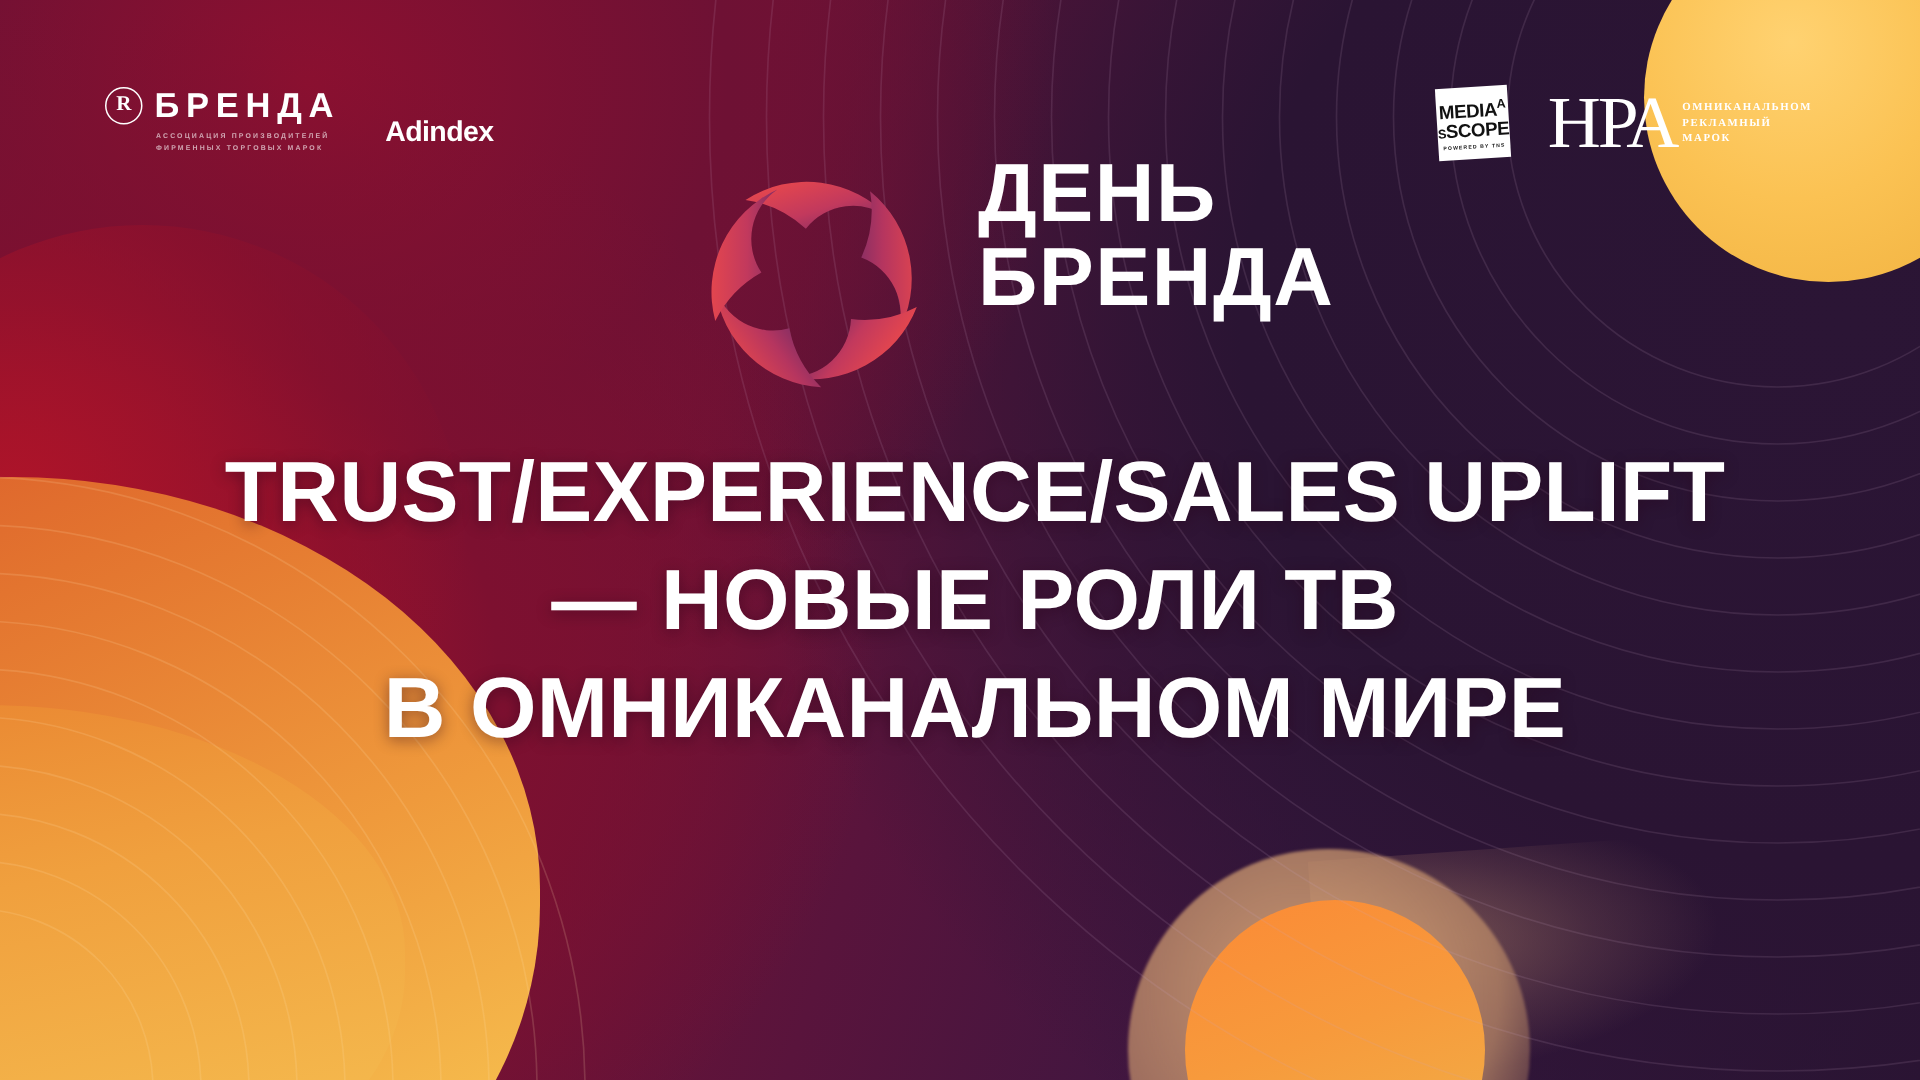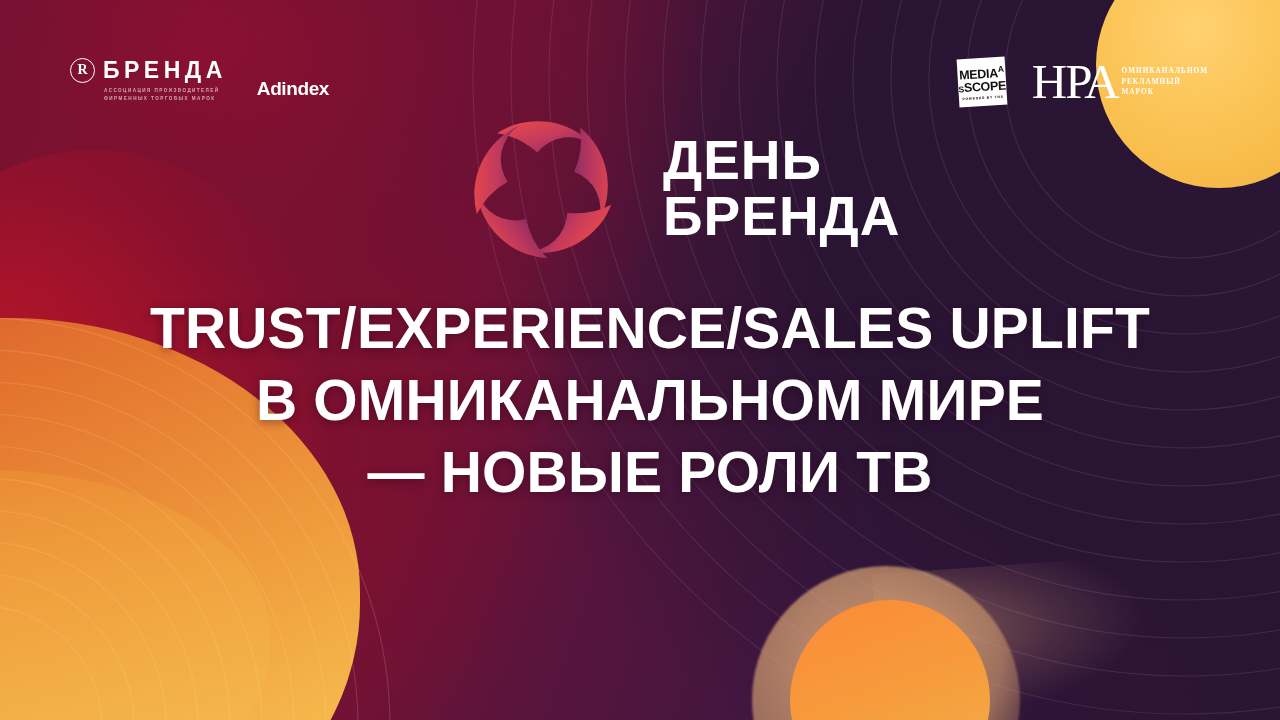--- a/index.html
+++ b/index.html
@@ -116,21 +116,21 @@
   }
   .nra-text{
     color:#fff; font-family:"Liberation Serif", serif;
     font-size:7.2px; font-weight:700; letter-spacing:1.05px; line-height:10.5px;
     white-space:nowrap;
   }
 
   
   .eventlogo{
     position:absolute; left:455px; top:100px;
-    display:flex; align-items:center; gap:33px;
+    display:flex; align-items:flex-start; gap:22px;
   }
   .petals{ width:175px; height:175px; }
   .event-words{ display:flex; flex-direction:column; }
   .ev-l1, .ev-l2{
     color:#fff; font-weight:700; font-size:55px; line-height:56px;
     letter-spacing:1px;
   }
 
   
   .title{
@@ -260,17 +260,17 @@
     </svg>
 
     <div class="event-words">
       <div class="ev-l1">ДЕНЬ</div>
       <div class="ev-l2">БРЕНДА</div>
     </div>
   </div>
 
   <div class="title">
     <div>TRUST/EXPERIENCE/SALES UPLIFT</div>
+    <div>— НОВЫЕ РОЛИ ТВ</div>
     <div>В ОМНИКАНАЛЬНОМ МИРЕ</div>
-    <div>— НОВЫЕ РОЛИ ТВ</div>
   </div>
 
 </div>
 
 </body></html>

